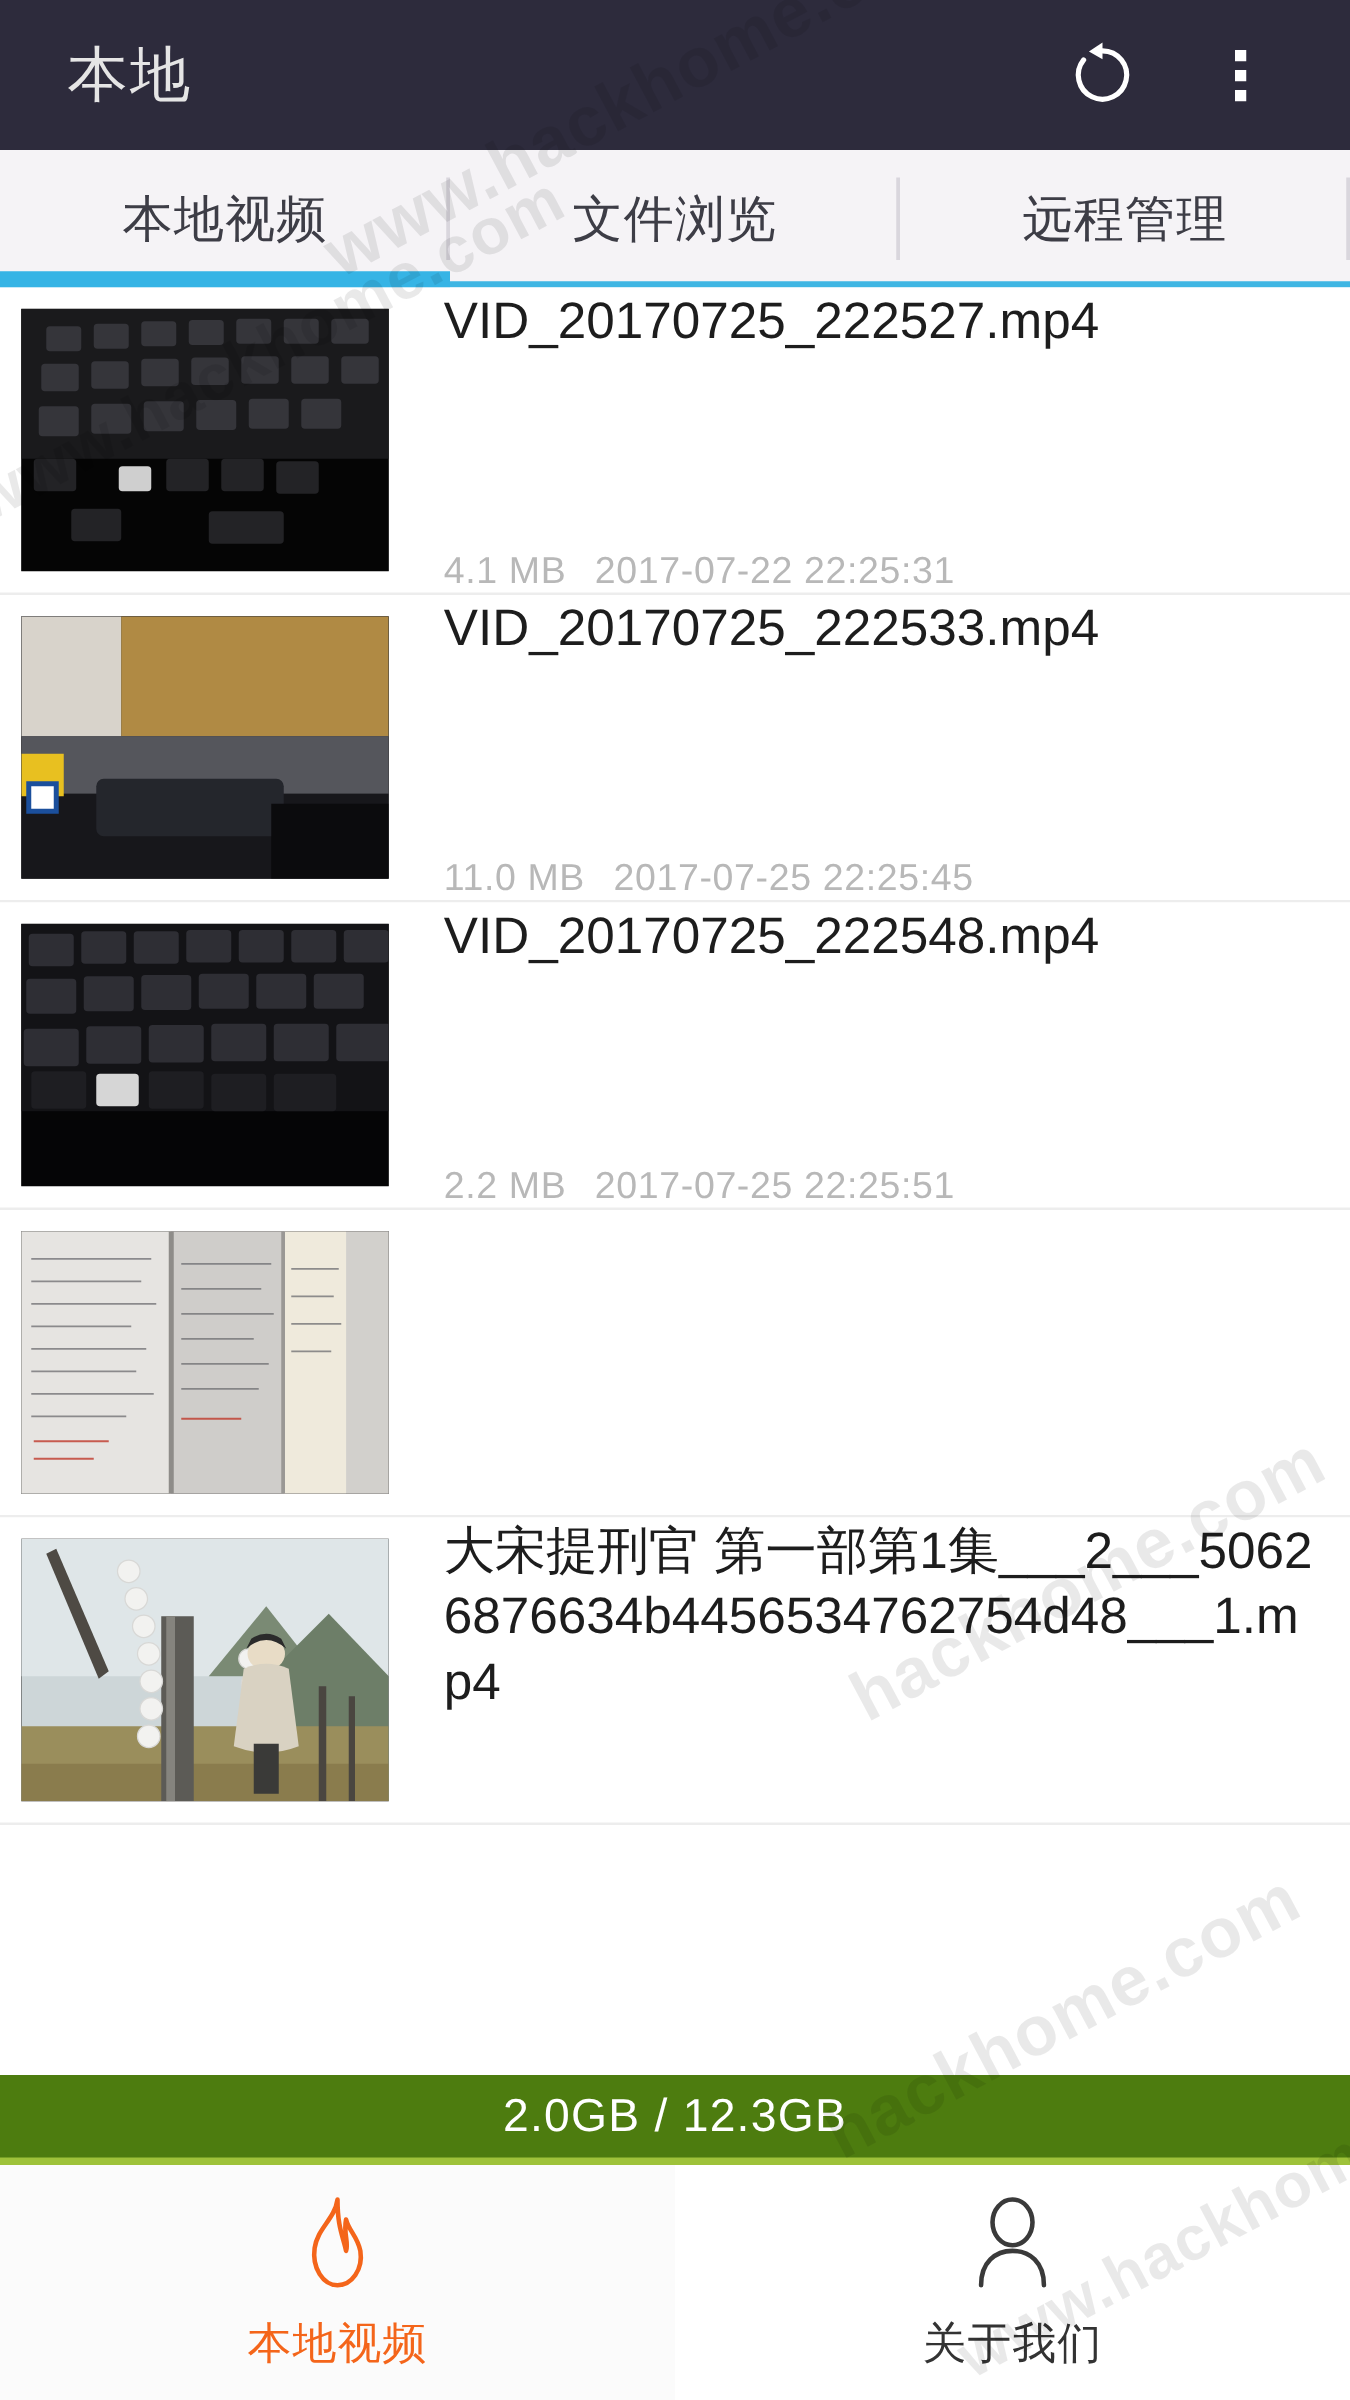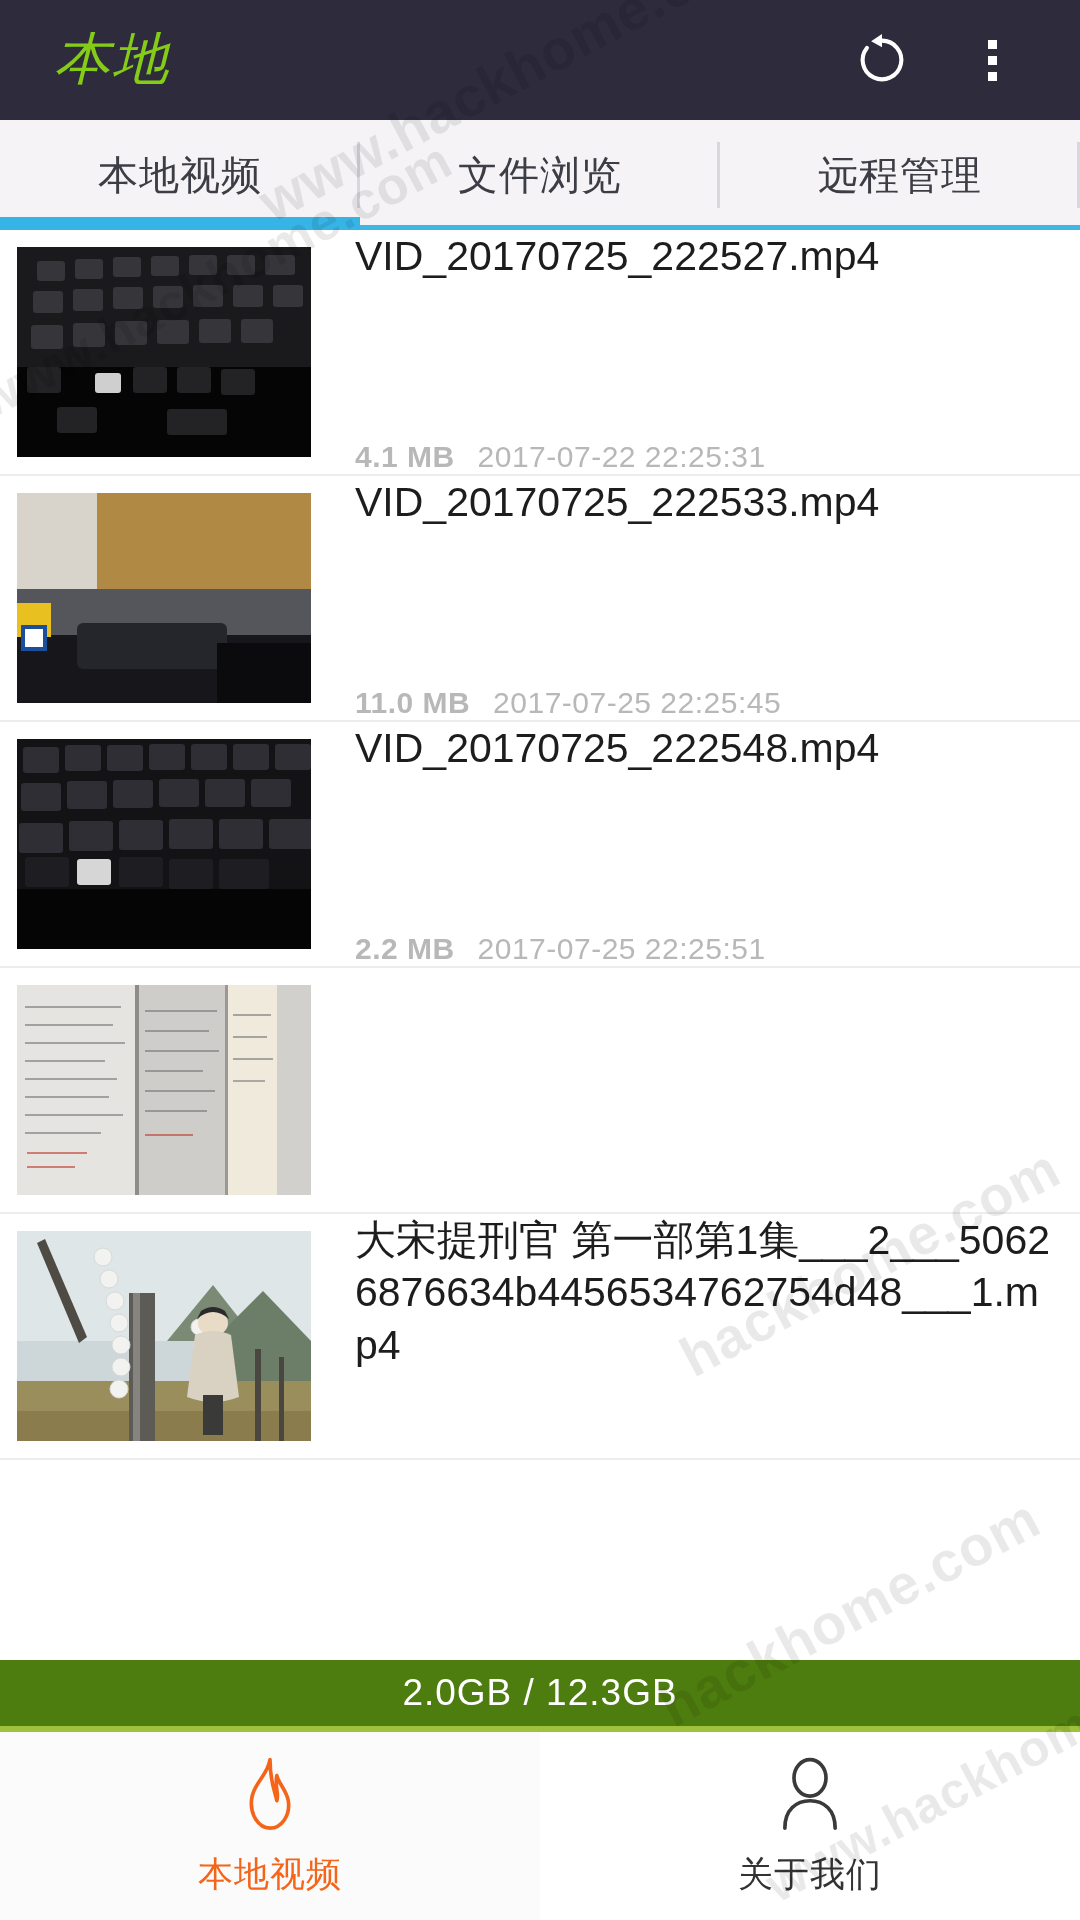--- a/index.html
+++ b/index.html
@@ -19,26 +19,25 @@
   
   .appbar {
     height: 120px;
     background: #2d2b3c;
     display: flex; align-items: center;
     padding: 0 40px 0 54px;
     flex: 0 0 120px;
     position: relative;
   }
   .appbar-title {
-    color: #84cc16;
-    font-size: 56px;
+    color: #e5e5e5;
+    font-size: 48px;
     letter-spacing: 2px;
     font-weight: 400;
     flex: 1;
-    font-style: italic;
   }
   .appbar-actions { display: flex; align-items: center; gap: 50px; }
   .icon-btn {
     width: 72px; height: 72px;
     display: flex; align-items: center; justify-content: center;
   }
   .refresh-svg { width: 58px; height: 58px; display: block; }
   .dots { display: flex; flex-direction: column; gap: 7px; align-items: center; padding-right: 24px;}
   .dots i { display: block; width: 9px; height: 9px; background: #ffffff; }
 
@@ -114,21 +113,21 @@
     line-height: 1.28;
     word-break: break-all;
     font-weight: 400;
   }
   .item-meta {
     font-size: 30px;
     color: #b8b8b8;
     margin-top: 24px;
     letter-spacing: 0.5px;
   }
-  .item-meta .sz { margin-right: 14px; font-weight: bold; }
+  .item-meta .sz { margin-right: 14px; }
 
   
   .storage {
     flex: 0 0 72px;
     height: 72px;
     background: #4d7c0f;
     color: #ffffff;
     display: flex; align-items: center; justify-content: center;
     font-size: 37px;
     letter-spacing: 1px;

